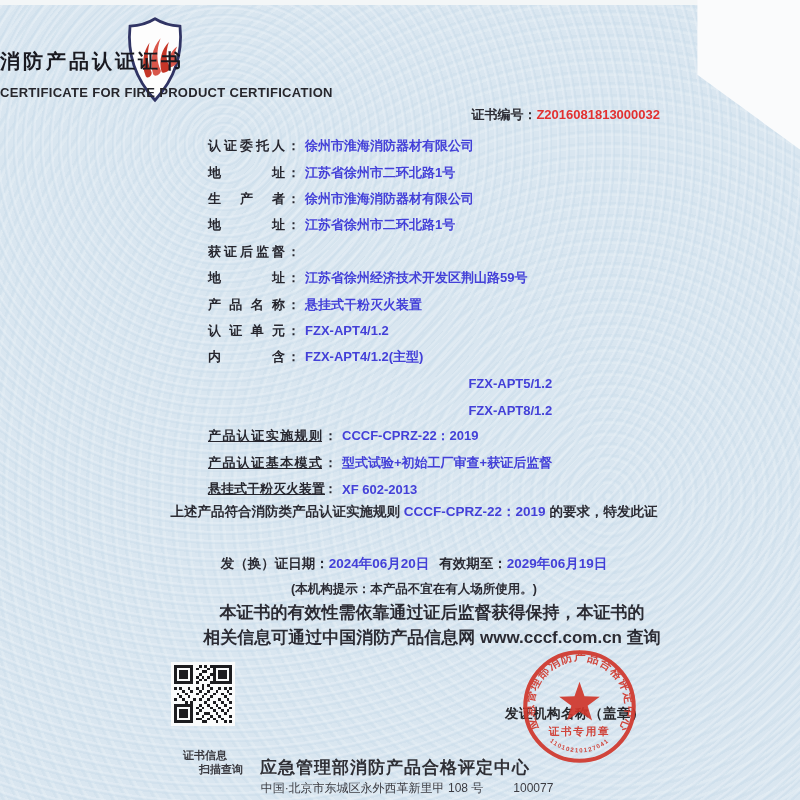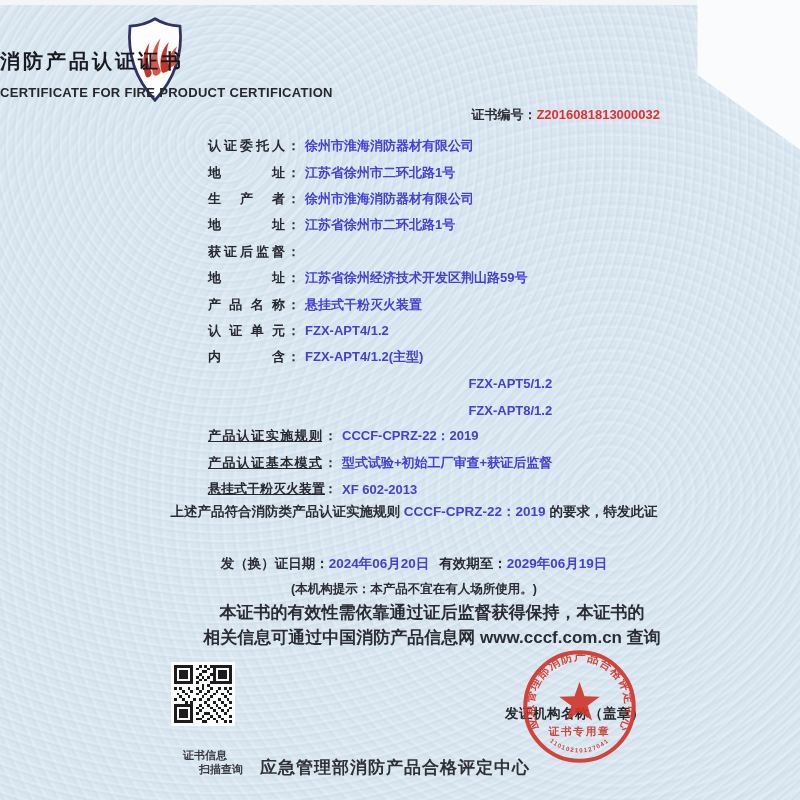--- a/index.html
+++ b/index.html
@@ -177,13 +177,16 @@
     <text font-size="14" letter-spacing="1.5" fill="#d0372c" font-weight="bold">
       <textPath href="#sealArcTop" startOffset="2">应急管理部消防产品合格评定中心</textPath>
     </text>
     <text x="70" y="105" text-anchor="middle" font-size="13" letter-spacing="2" fill="#d0372c" font-weight="bold">证书专用章</text>
     <text font-size="7.5" letter-spacing="1.5" fill="#d0372c" font-weight="bold" text-anchor="middle">
       <textPath href="#sealArcBottom" startOffset="50%">11010210127041</textPath>
     </text>
   </svg>
 
   <div class="forg">应急管理部消防产品合格评定中心</div>
+  <div class="faddr">
+    <span>中国·北京市东城区永外西革新里甲 108 号</span><span class="pc">100077</span>
+  </div>
 </div>
 
 </body></html>

